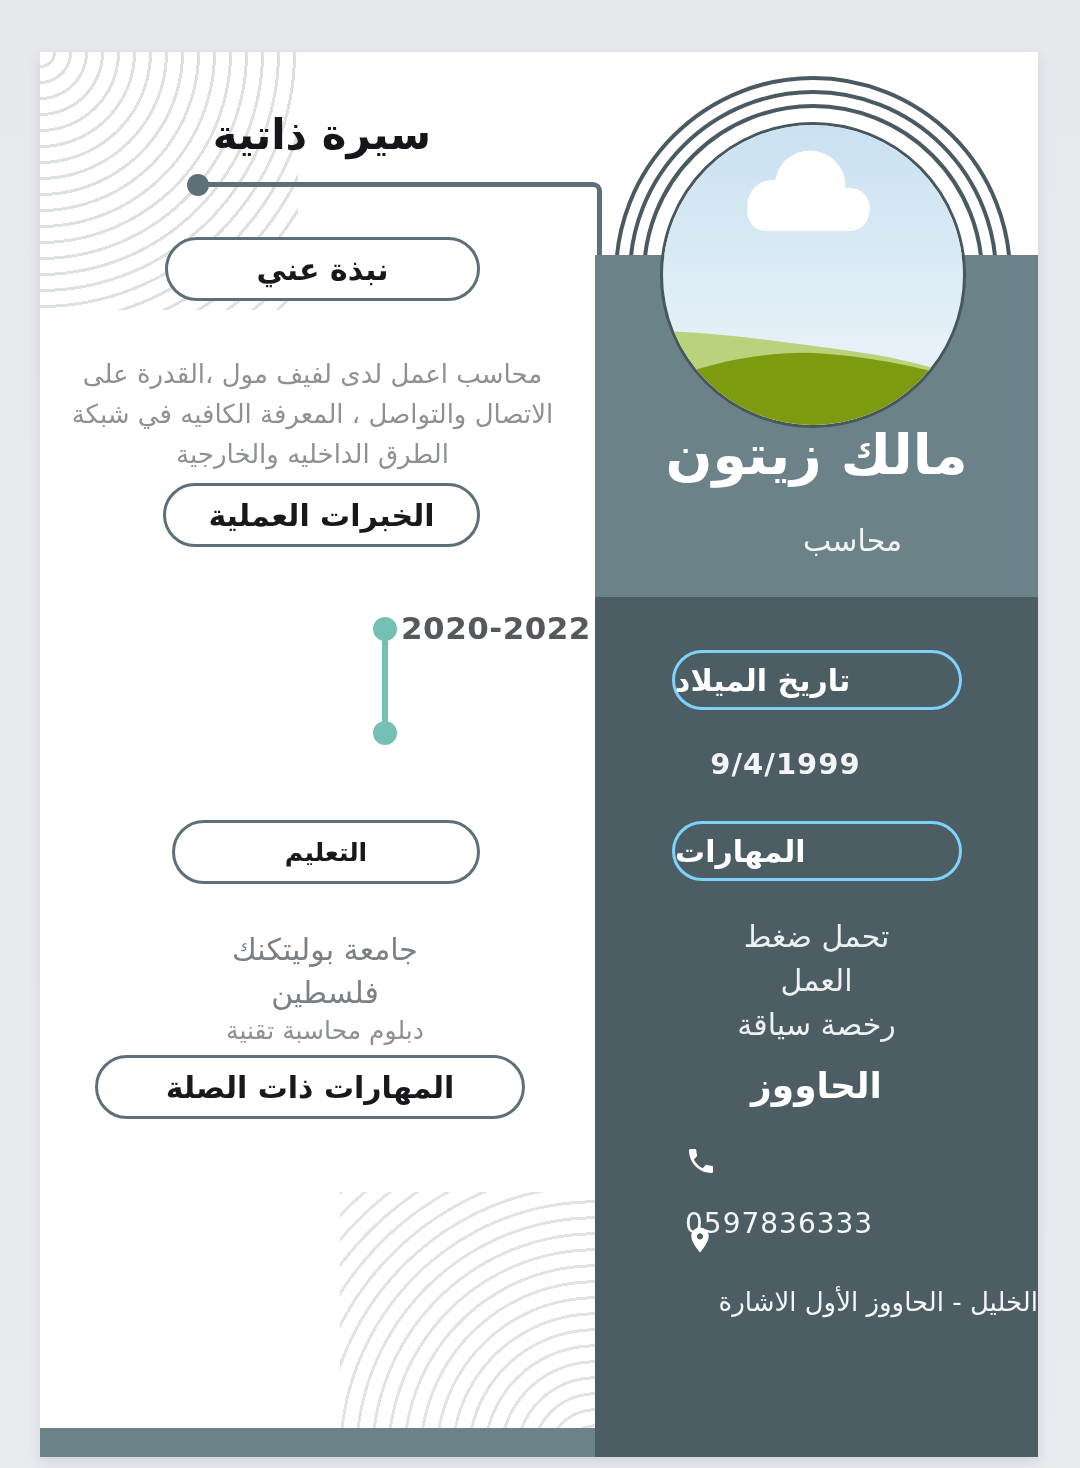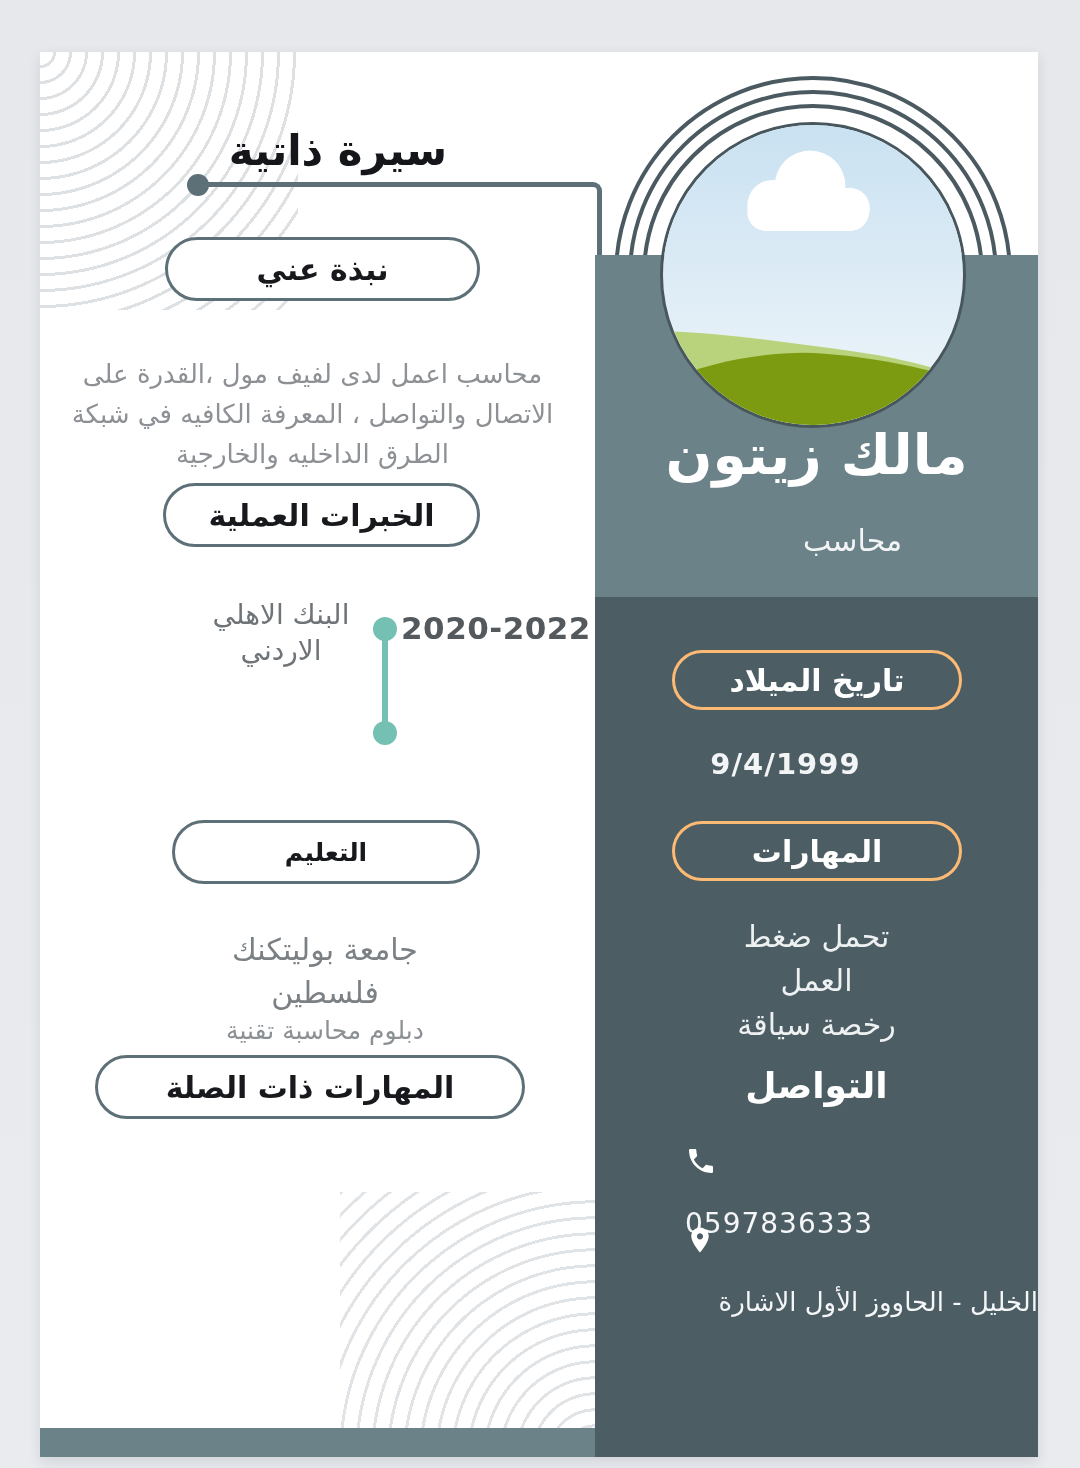--- a/index.html
+++ b/index.html
@@ -19,21 +19,21 @@
   .rings-tl{
     left:0;top:0;width:258px;height:258px;
     background:repeating-radial-gradient(circle at 0 0,transparent 0 13px,#dde1e4 13px 16px);
   }
   .rings-br{
     left:300px;top:1140px;width:255px;height:236px;
     background:repeating-radial-gradient(circle at 100% 112%,transparent 0 13px,#e0e4e6 13px 16px);
   }
   
   .cv-title{
-    position:absolute;left:132px;top:58px;width:300px;margin:16px;z-index:2;
+    position:absolute;left:132px;top:58px;width:300px;margin:0;z-index:2;
     text-align:center;font-size:42px;font-weight:800;color:#141619;letter-spacing:0;
   }
   .connector-l{
     position:absolute;left:158px;top:130px;width:399px;height:73px;z-index:1;
     border-top:5px solid #5d7077;border-right:5px solid #5d7077;
     border-top-right-radius:9px;
   }
   .connector-dot{
     position:absolute;left:147px;top:122px;width:22px;height:22px;z-index:1;
     background:#5d7077;border-radius:50%;
@@ -89,22 +89,22 @@
   .person-name{
     position:absolute;left:0;top:168px;width:100%;z-index:2;
     text-align:center;font-size:55px;font-weight:700;color:#ffffff;
   }
   .person-job{
     position:absolute;left:0;top:268px;width:100%;z-index:2;
     text-align:center;font-size:30px;color:#f2f4f5;padding-left:36px;
   }
   .pill-dark{
     position:absolute;left:77px;width:290px;height:60px;box-sizing:border-box;z-index:2;
-    border:3px solid #fdba74;border-radius:32px;background:transparent;
-    display:flex;align-items:center;justify-content:center;
+    border:3px solid #7dd3fc;border-radius:32px;background:transparent;
+    display:flex;align-items:center;justify-content:flex-end;
     font-size:30px;font-weight:700;color:#ffffff;
   }
   .pill-birth{top:395px;}
   .pill-skills{top:566px;}
   .birth-date{
     position:absolute;left:0;top:492px;width:86%;z-index:2;text-align:center;
     font-size:29px;font-weight:700;color:#f2f4f5;letter-spacing:1px;
   }
   .skill-list{position:absolute;left:0;top:660px;width:100%;z-index:2;text-align:center;}
   .skill-list div{font-size:30px;line-height:44px;color:#eef1f2;max-width:225px;margin:0 auto;}
@@ -145,21 +145,20 @@
   <div class="connector-l"></div>
 
   <div class="pill pill-about" dir="rtl">
     <span>نبذة عني</span>
   </div>
   <p class="body-text" dir="rtl">محاسب اعمل لدى لفيف مول ،القدرة على الاتصال والتواصل ، المعرفة الكافيه في شبكة الطرق الداخليه والخارجية</p>
 
   <div class="pill pill-exp" dir="rtl">
     <span>الخبرات العملية</span>
   </div>
-  <div class="exp-org" dir="rtl">البنك الاهلي الاردني</div>
   <div class="exp-period" dir="ltr">2020-2022</div>
   <div class="tl-dot tl-dot-top"></div>
   <div class="tl-line"></div>
   <div class="tl-dot tl-dot-bottom"></div>
 
   <div class="pill pill-edu" dir="rtl">
     <span>التعليم</span>
   </div>
   <div class="edu-school" dir="rtl">جامعة بوليتكنك فلسطين</div>
   <div class="edu-degree" dir="rtl">دبلوم محاسبة تقنية</div>
@@ -181,21 +180,21 @@
     <div class="birth-date" dir="ltr">9/4/1999</div>
 
     <div class="pill-dark pill-skills" dir="rtl">
       <span>المهارات</span>
     </div>
     <div class="skill-list" dir="rtl">
       <div>تحمل ضغط العمل</div>
       <div>رخصة سياقة</div>
     </div>
 
-    <div class="contact-heading" dir="rtl">التواصل</div>
+    <div class="contact-heading" dir="rtl">الحاووز</div>
 
     <div class="contact-row row-phone">
       <svg width="32" height="32" viewBox="0 0 24 24">
         <path fill="#ffffff" d="M6.62 10.79c1.44 2.83 3.76 5.14 6.59 6.59l2.2-2.2c.27-.27.67-.36 1.02-.24 1.12.37 2.33.57 3.57.57.55 0 1 .45 1 1V20c0 .55-.45 1-1 1-9.39 0-17-7.61-17-17 0-.55.45-1 1-1h3.5c.55 0 1 .45 1 1 0 1.25.2 2.45.57 3.57.11.35.03.74-.25 1.02l-2.2 2.2z"></path>
       </svg>
       <span class="contact-phone" dir="ltr">0597836333</span>
     </div>
 
     <div class="contact-row row-addr">
       <svg width="30" height="34" viewBox="0 0 24 24">

